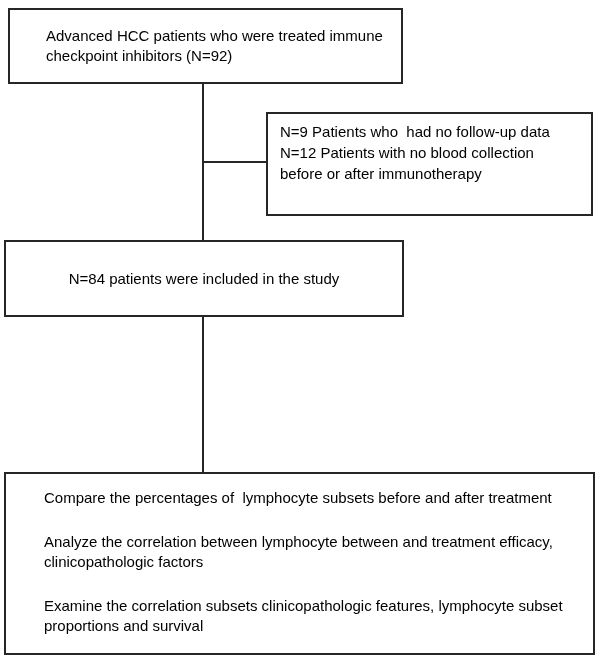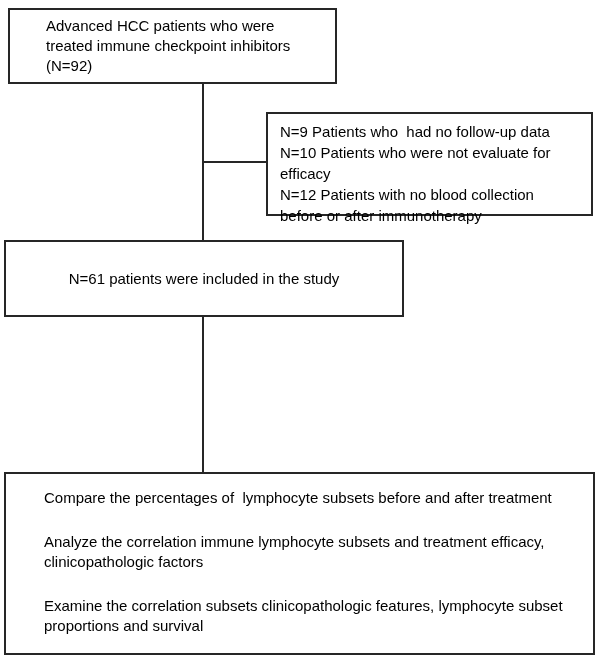--- a/index.html
+++ b/index.html
@@ -24,21 +24,21 @@
     background: #ffffff;
   }
   .flow-text {
     white-space: pre-wrap;
     line-height: 20px;
   }
   
   .box-enrollment {
     left: 8px;
     top: 8px;
-    width: 329px;
+    width: 395px;
     height: 76px;
     display: flex;
     align-items: center;
     padding: 0 10px 0 36px;
   }
   
   .box-exclusions {
     left: 266px;
     top: 112px;
     width: 327px;
@@ -102,29 +102,28 @@
 
   <div class="box box-enrollment">
     <div class="flow-text">Advanced HCC patients who were treated immune checkpoint inhibitors (N=92)</div>
   </div>
 
   <div class="line line-v1"></div>
   <div class="line line-h-branch"></div>
 
   <div class="box box-exclusions">
     <div class="flow-text">N=9 Patients who  had no follow-up data</div>
-    <div class="flow-text">N=10 Patients who were not evaluate for efficacy</div>
     <div class="flow-text">N=12 Patients with no blood collection before or after immunotherapy</div>
   </div>
 
   <div class="box box-included">
-    <div class="flow-text">N=61 patients were included in the study</div>
+    <div class="flow-text">N=84 patients were included in the study</div>
   </div>
 
   <div class="line line-v2"></div>
 
   <div class="box box-analyses">
     <p class="flow-text">Compare the percentages of  lymphocyte subsets before and after treatment</p>
-    <p class="flow-text">Analyze the correlation immune lymphocyte subsets and treatment efficacy, clinicopathologic factors</p>
+    <p class="flow-text">Analyze the correlation between lymphocyte between and treatment efficacy, clinicopathologic factors</p>
     <p class="flow-text">Examine the correlation subsets clinicopathologic features, lymphocyte subset proportions and survival</p>
   </div>
 
 </div>
 
 </body></html>

